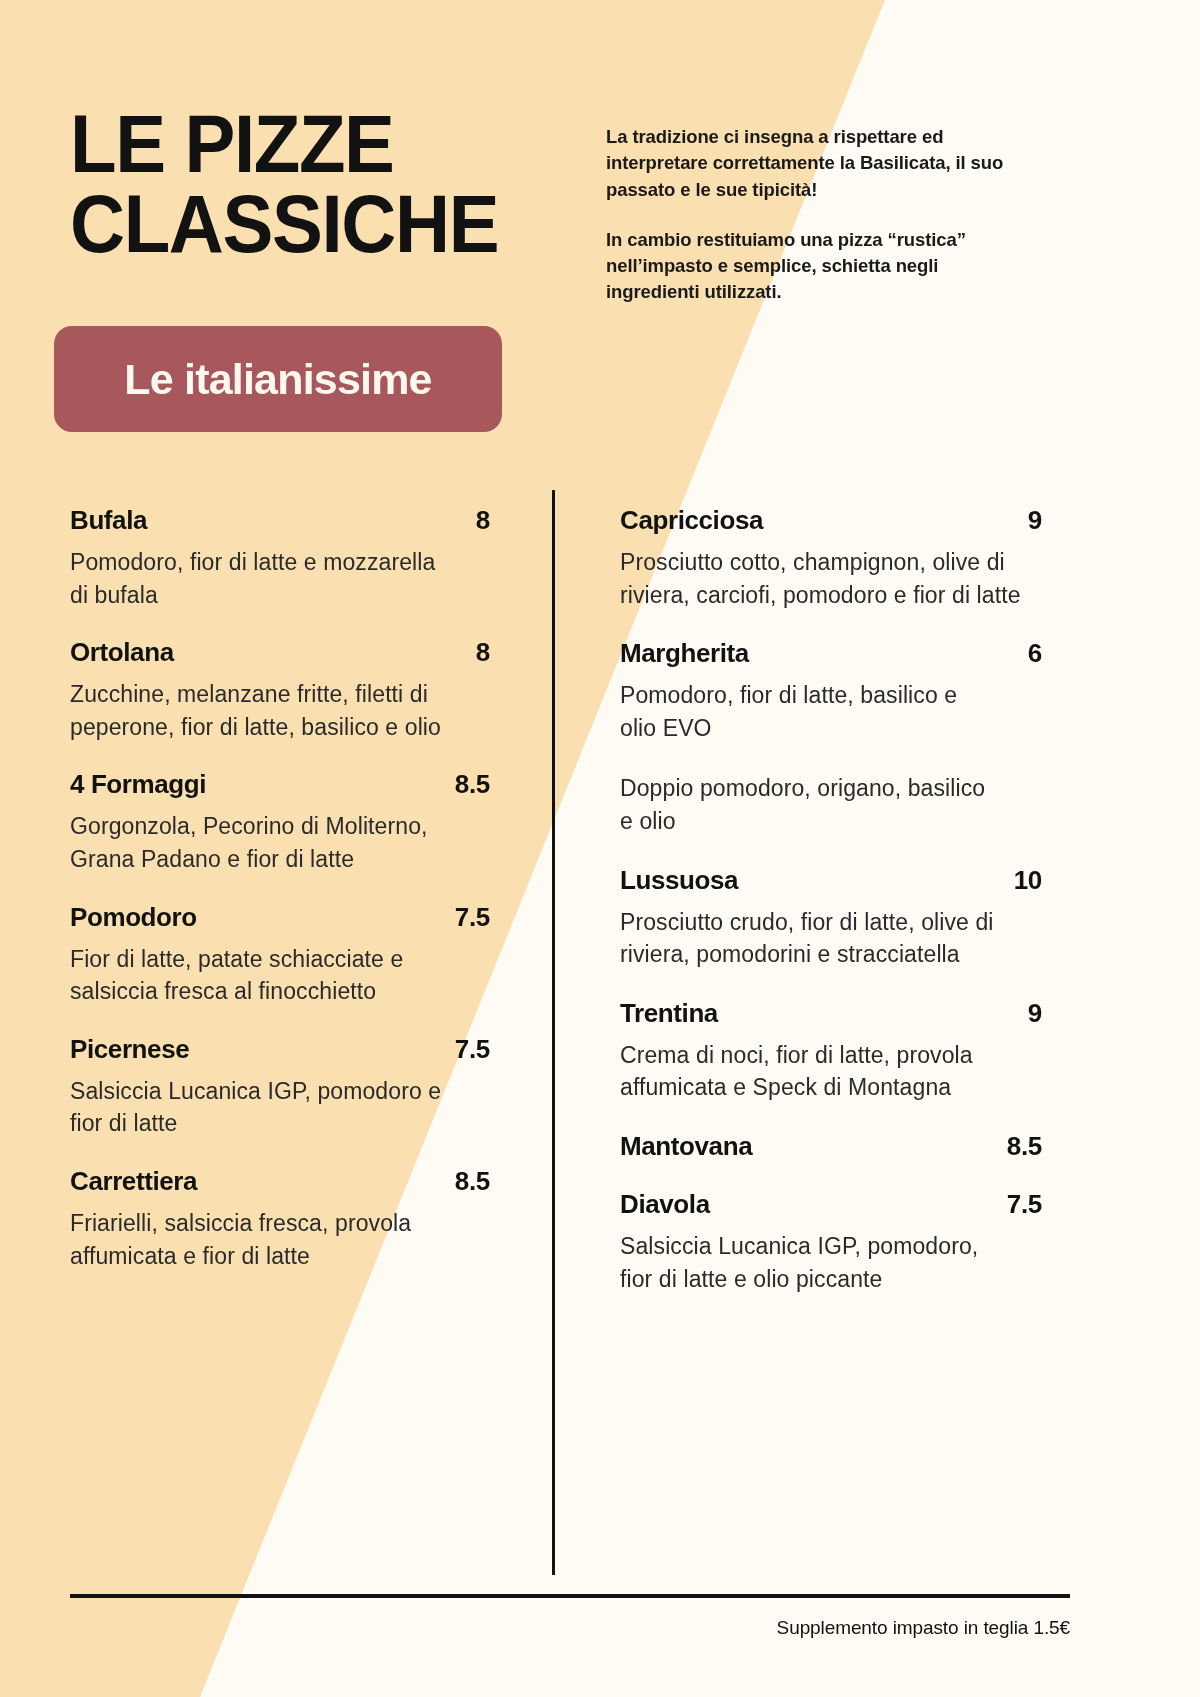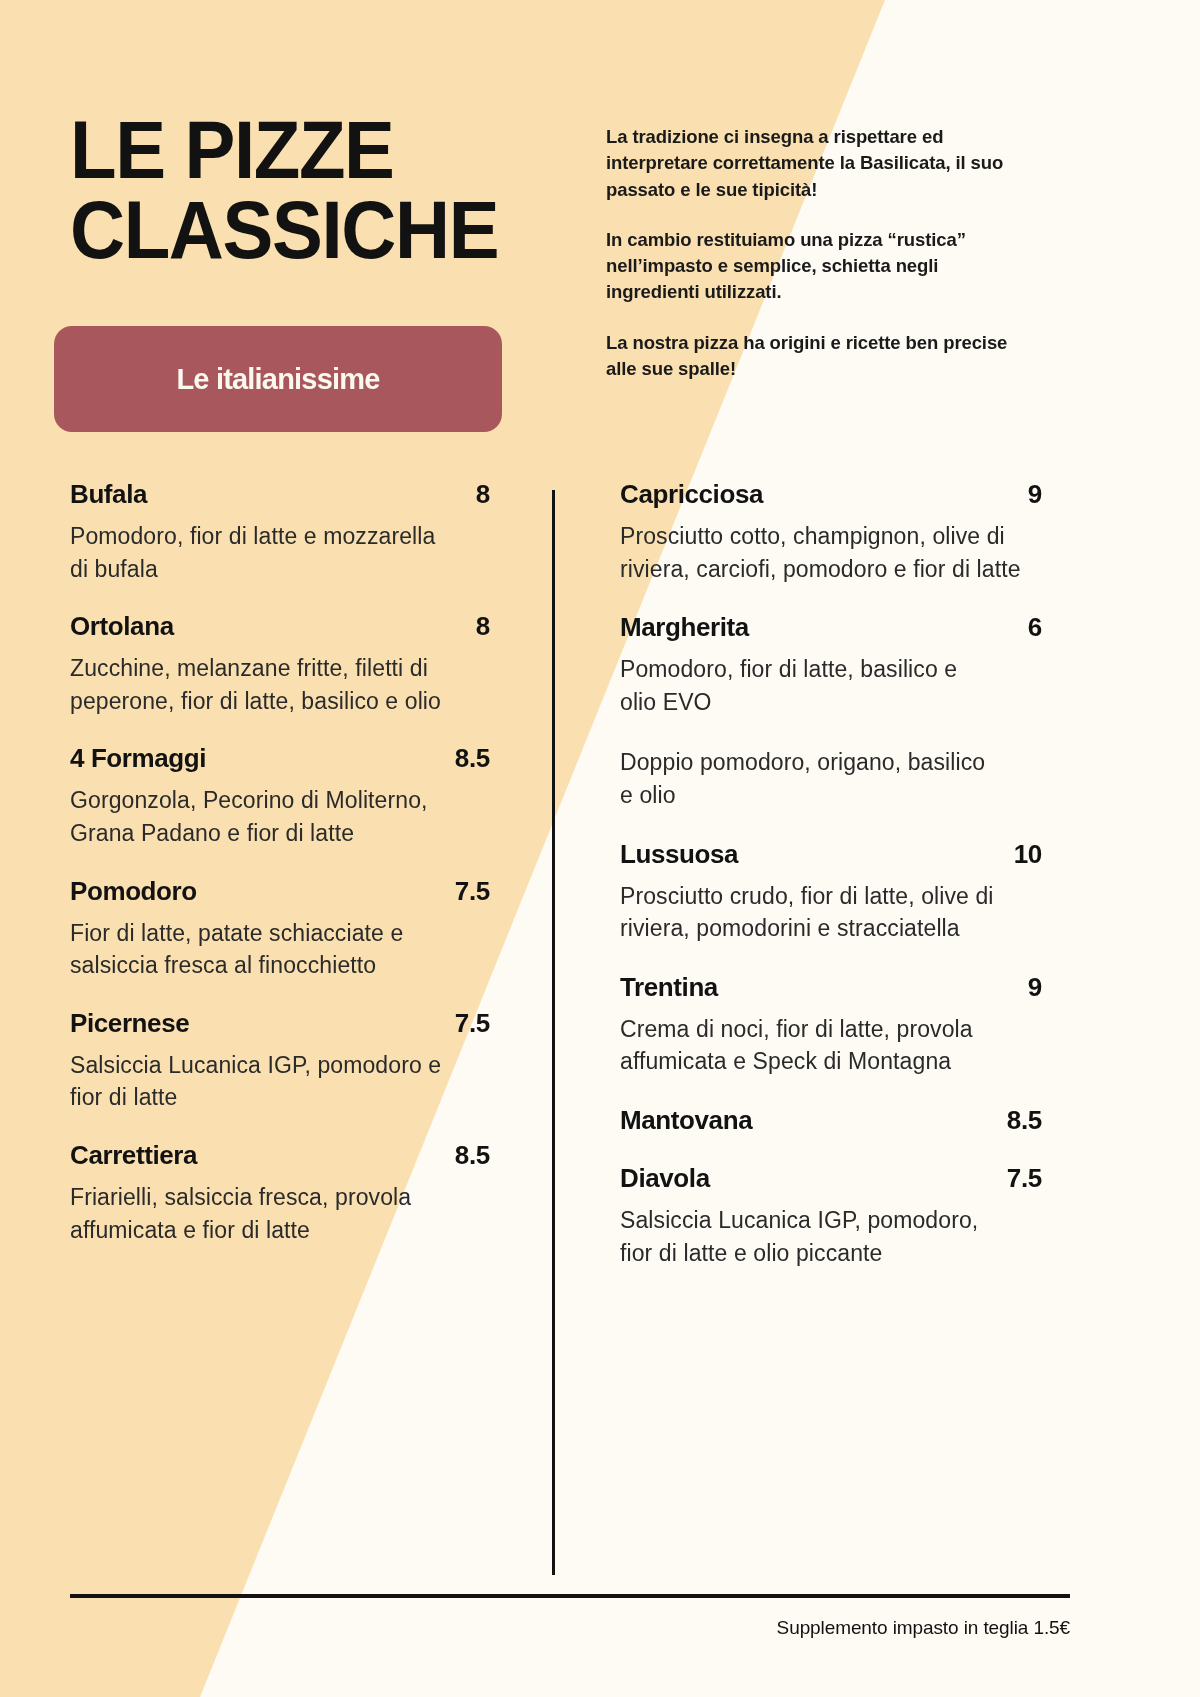--- a/index.html
+++ b/index.html
@@ -42,21 +42,21 @@
   #header {
     position: absolute;
     left: 0; top: 0;
     width: 1200px;
     height: 470px;
   }
 
   #title-block {
     position: absolute;
     left: 70px;
-    top: 110px;
+    top: 104px;
     width: 520px;
   }
 
   .poster-title {
     font-family: "Liberation Sans Narrow", "Liberation Sans", sans-serif;
     font-weight: bold;
     font-size: 82px;
     line-height: 0.97;
     letter-spacing: -1.5px;
     color: #121212;
@@ -76,21 +76,21 @@
     background: #A8585D;
     border-radius: 18px;
     display: flex;
     align-items: center;
     justify-content: center;
   }
   #badge-label {
     color: #FBF8F0;
     font-family: "Liberation Sans", sans-serif;
     font-weight: bold;
-    font-size: 29px;
+    font-size: 43px;
     letter-spacing: -0.8px;
     line-height: 1;
   }
 
   #intro {
     position: absolute;
     left: 606px;
     top: 124px;
     width: 440px;
   }
@@ -133,20 +133,21 @@
   .menu-item {
     margin-bottom: 27px;
   }
   .menu-item:last-child { margin-bottom: 0; }
 
   .item-head {
     display: flex;
     align-items: baseline;
     justify-content: space-between;
     gap: 22px;
+    margin-top: 26px;
   }
   .item-name {
     font-family: "Liberation Sans", sans-serif;
     font-weight: bold;
     font-size: 26px;
     color: #121212;
     letter-spacing: -0.4px;
     line-height: 1.15;
   }
   .item-price {
@@ -210,21 +211,20 @@
 CLASSICHE</h1>
       </div>
 
       <div id="badge">
         <span id="badge-label">Le italianissime</span>
       </div>
 
       <div id="intro">
         <p class="intro-para">La tradizione ci insegna a rispettare ed interpretare correttamente la Basilicata, il suo passato e le sue tipicità!</p>
         <p class="intro-para">In cambio restituiamo una pizza “rustica” nell’impasto e semplice, schietta negli ingredienti utilizzati.</p>
-        <p class="intro-para">La nostra pizza ha origini e ricette ben precise alle sue spalle!</p>
       </div>
 
     </div>
 
     <div id="menu">
 
       <div id="column-divider"></div>
 
       <div class="column" id="col-left">
 

